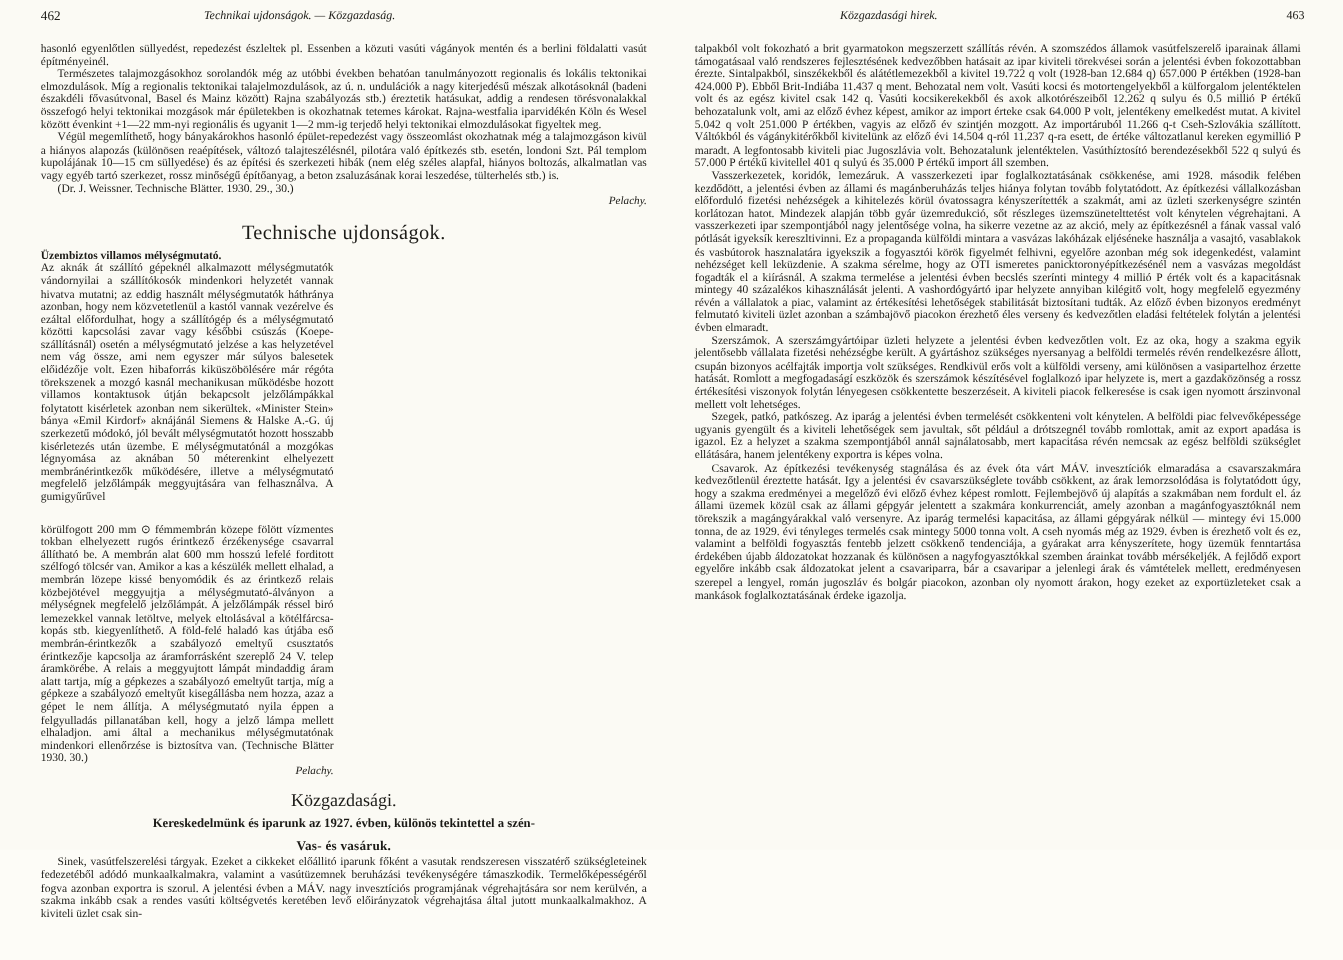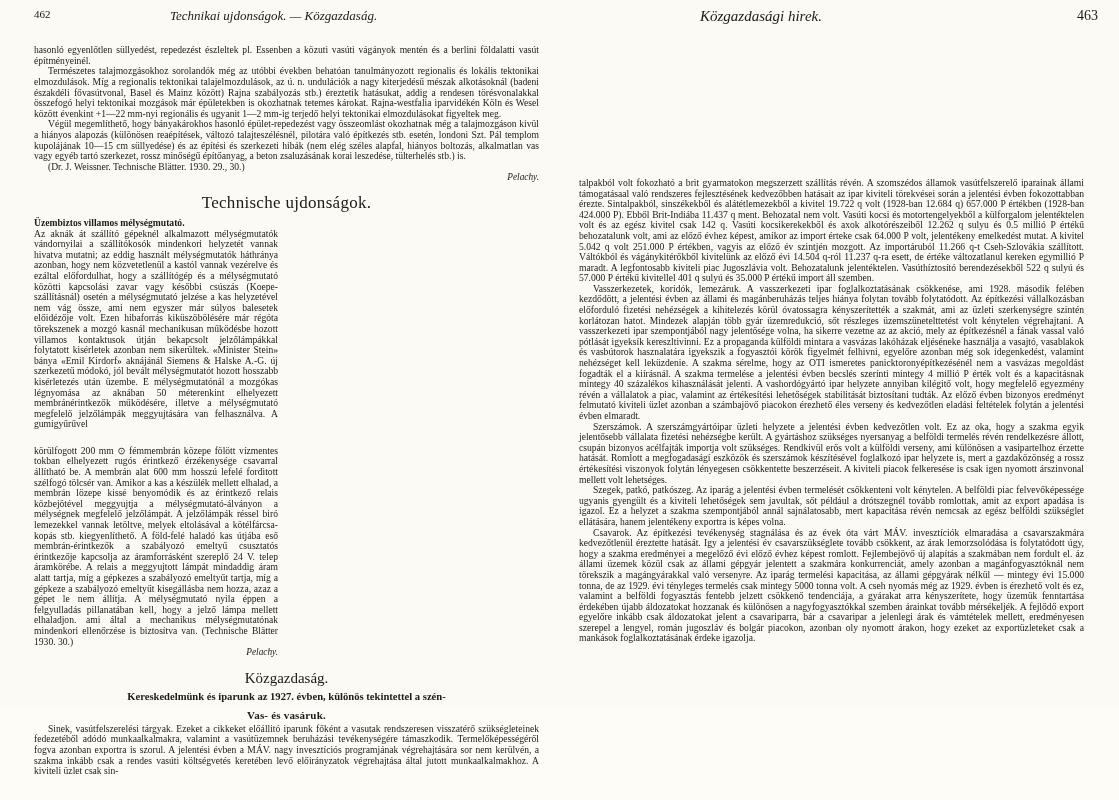--- a/index.html
+++ b/index.html
@@ -11,27 +11,27 @@
   .page{
     position:relative;width:1119px;height:708px;
     padding:0;box-sizing:border-box;
     background:#fbfaf4;
   }
   .running-head{
     position:absolute;top:8px;left:0;width:1119px;height:16px;
     font-size:11.5px;
   }
   .rh-left-folio{position:absolute;left:34px;top:0;font-size:11px;}
-  .rh-left-title{position:absolute;left:170px;top:0;font-style:italic;font-size:13px;}
-  .rh-right-title{position:absolute;left:700px;top:0;font-style:italic;font-size:15px;}
-  .rh-right-folio{position:absolute;right:21px;top:0;font-size:14px;}
+  .rh-left-title{position:absolute;left:170px;top:0;font-style:italic;font-size:10px;}
+  .rh-right-title{position:absolute;left:700px;top:0;font-style:italic;font-size:10px;}
+  .rh-right-folio{position:absolute;right:32px;top:0;font-size:10px;}
 
   .cols{
     position:absolute;top:36px;left:34px;width:1051px;height:750px;
-    display:flex;gap:40px;align-items:center;
+    display:flex;gap:40px;
   }
   .col{width:505px;}
   p{
     margin:0;
     font-size:9.6px;
     line-height:10.6px;
     text-align:justify;
     text-indent:14px;
     hyphens:auto;
   }
@@ -88,21 +88,21 @@
         <div style="width:244px;">
           <p class="noind"><span class="lead">Üzembiztos villamos mélységmutató.</span></p>
           <p class="noind">Az aknák át szállító gépeknél alkalmazott mélységmutatók vándornyilai a szállítókosók mindenkori helyzetét vannak hivatva mutatni; az eddig használt mélységmutatók háthránya azonban, hogy nem közvetetlenül a kastól vannak vezérelve és ezáltal előfordulhat, hogy a szállítógép és a mélységmutató közötti kapcsolási zavar vagy későbbi csúszás (Koepe-szállításnál) osetén a mélységmutató jelzése a kas helyzetével nem vág össze, ami nem egyszer már súlyos balesetek előidézője volt. Ezen hibaforrás kiküszöbölésére már régóta törekszenek a mozgó kasnál mechanikusan működésbe hozott villamos kontaktusok útján bekapcsolt jelzőlámpákkal folytatott kisérletek azonban nem sikerültek. «Minister Stein» bánya «Emil Kirdorf» aknájánál Siemens &amp; Halske A.-G. új szerkezetű módokó, jól bevált mélységmutatót hozott hosszabb kisérletezés után üzembe. E mélységmutatónál a mozgókas légnyomása az aknában 50 méterenkint elhelyezett membránérintkezők működésére, illetve a mélységmutató megfelelő jelzőlámpák meggyujtására van felhasználva. A gumigyűrűvel</p>
         </div>
         <div style="width:244px;">
           <p class="noind">körülfogott 200 mm ⊙ fémmembrán közepe fölött vízmentes tokban elhelyezett rugós érintkező érzékenysége csavarral állítható be. A membrán alat 600 mm hosszú lefelé forditott szélfogó tölcsér van. Amikor a kas a készülék mellett elhalad, a membrán lözepe kissé benyomódik és az érintkező relais közbejötével meggyujtja a mélységmutató-álványon a mélységnek megfelelő jelzőlámpát. A jelzőlámpák réssel biró lemezekkel vannak letöltve, melyek eltolásával a kötélfárcsa-kopás stb. kiegyenlíthető. A föld-felé haladó kas útjába eső membrán-érintkezők a szabályozó emeltyű csusztatós érintkezője kapcsolja az áramforrásként szereplő 24 V. telep áramkörébe. A relais a meggyujtott lámpát mindaddig áram alatt tartja, míg a gépkezes a szabályozó emeltyűt tartja, míg a gépkeze a szabályozó emeltyűt kisegállásba nem hozza, azaz a gépet le nem állítja. A mélységmutató nyila éppen a felgyulladás pillanatában kell, hogy a jelző lámpa mellett elhaladjon. ami által a mechanikus mélységmutatónak mindenkori ellenőrzése is biztosítva van. (Technische Blätter 1930. 30.)</p>
           <p class="right">Pelachy.</p>
         </div>
       </div>
 
-      <div class="h2">Közgazdaság.</div>
+      <div class="h2">Közgazdasági.</div>
 
       <div class="subhead">Kereskedelmünk és iparunk az 1927. évben, különös tekintettel a szén-</div>
 
       <div class="ruleheading">Vas- és vasáruk.</div>
 
       <p>Sinek, vasútfelszerelési tárgyak. Ezeket a cikkeket előállitó iparunk főként a vasutak rendszeresen visszatérő szükségleteinek fedezetéből adódó munkaalkalmakra, valamint a vasútüzemnek beruházási tevékenységére támaszkodik. Termelőképességéről fogva azonban exportra is szorul. A jelentési évben a MÁV. nagy invesztíciós programjának végrehajtására sor nem kerülvén, a szakma inkább csak a rendes vasúti költségvetés keretében levő előirányzatok végrehajtása által jutott munkaalkalmakhoz. A kiviteli üzlet csak sin-</p>
     </div>
 
     <div class="col">
       <p class="noind">talpakból volt fokozható a brit gyarmatokon megszerzett szállítás révén. A szomszédos államok vasútfelszerelő iparainak állami támogatásaal való rendszeres fejlesztésének kedvezőbben hatásait az ipar kiviteli törekvései során a jelentési évben fokozottabban érezte. Sintalpakból, sinszékekből és alátétlemezekből a kivitel 19.722 q volt (1928-ban 12.684 q) 657.000 P értékben (1928-ban 424.000 P). Ebből Brit-Indiába 11.437 q ment. Behozatal nem volt. Vasúti kocsi és motorteng­elyekből a külforgalom jelentéktelen volt és az egész kivitel csak 142 q. Vasúti kocsikerekekből és axok alkotórészeiből 12.262 q sulyu és 0.5 millió P értékű behozatalunk volt, ami az előző évhez képest, amikor az import érteke csak 64.000 P volt, jelentékeny emelkedést mutat. A kivitel 5.042 q volt 251.000 P értékben, vagyis az előző év szintjén mozgott. Az importáruból 11.266 q-t Cseh-Szlovákia szállított. Váltókból és vágánykitérőkből kivitelünk az előző évi 14.504 q-ról 11.237 q-ra esett, de értéke változatlanul kereken egymillió P maradt. A legfontosabb kiviteli piac Jugoszlávia volt. Behozatalunk jelentéktelen. Vasúthíztosító berendezésekből 522 q sulyú és 57.000 P értékű kivitellel 401 q sulyú és 35.000 P értékű import áll szemben.</p>

